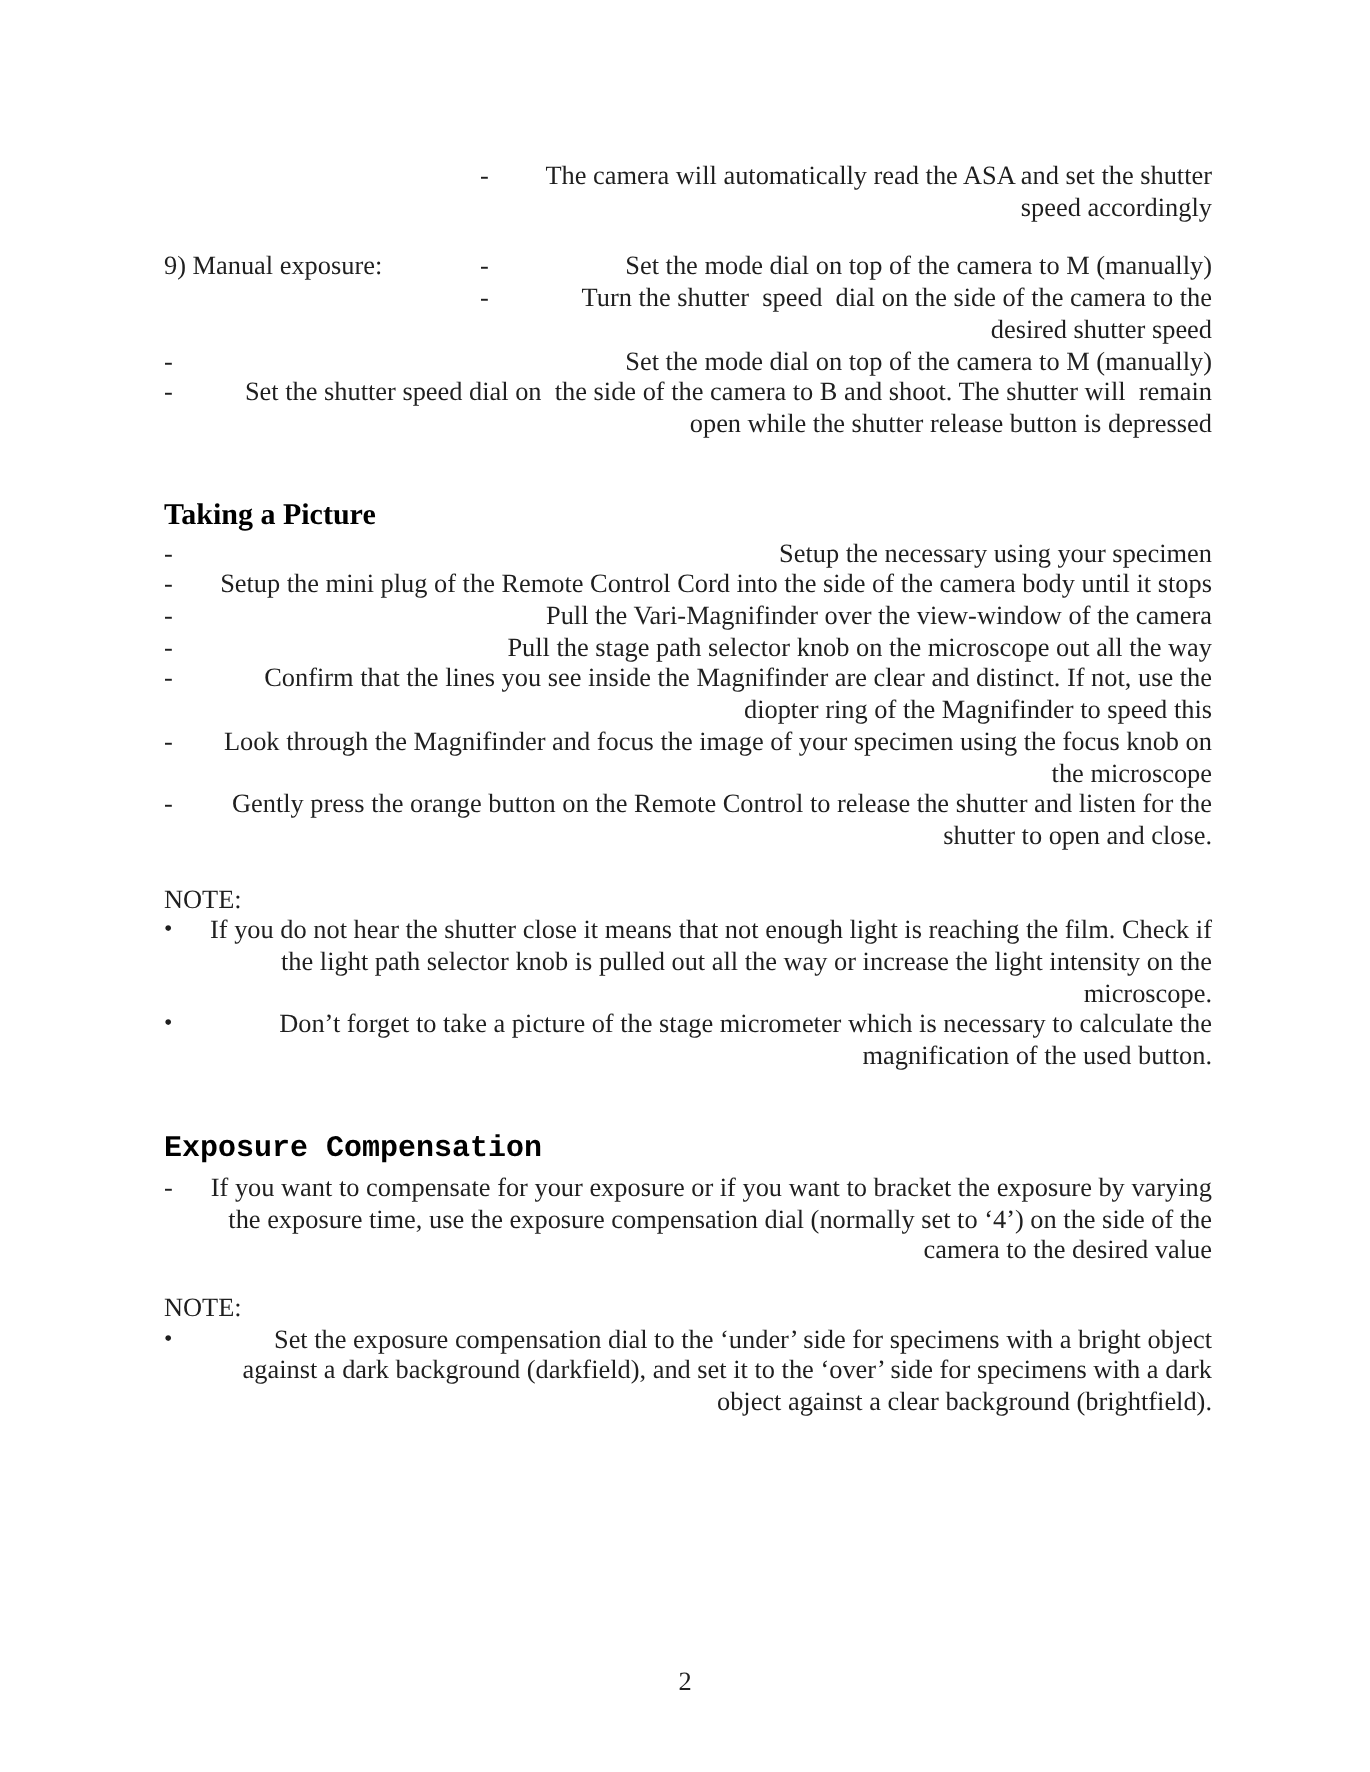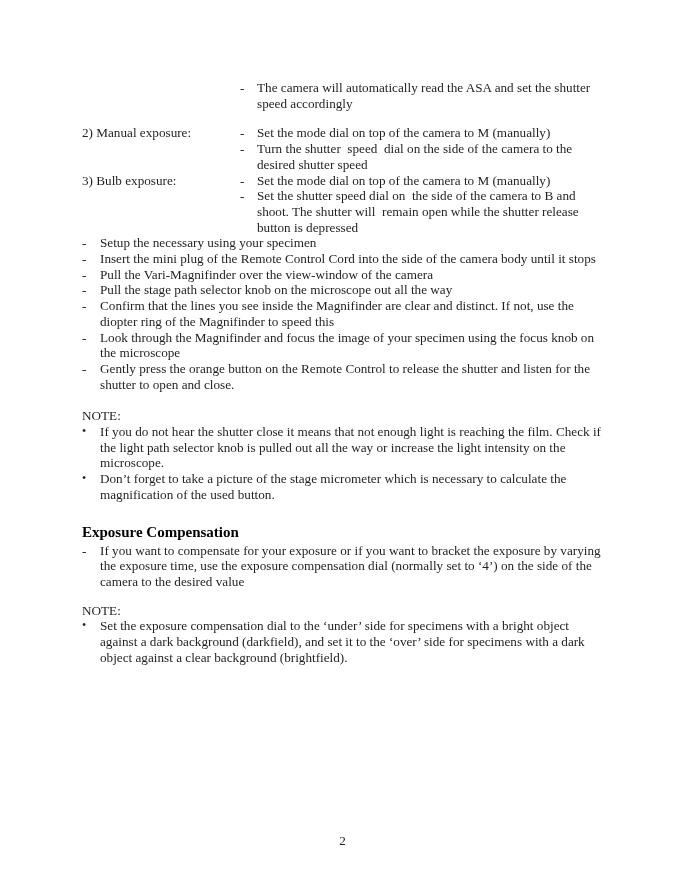--- a/index.html
+++ b/index.html
@@ -30,31 +30,31 @@
   .mode-row { display: flex; }
   .mode-row.gap-after { margin-bottom: 14px; }
   .mode-label { width: 158px; flex: 0 0 158px; }
   .mode-items { flex: 1 1 auto; }
 
   
   .d-item { display: flex; }
   .marker { flex: 0 0 17px; }
   .marker.wide { flex-basis: 18px; }
   .marker.bullet { font-size: 12px; }
-  .item-text { flex: 1 1 auto; }
+  .item-text { flex: 1 1 auto; text-align: right; }
 
   h2.sect {
     font-size: 15px;
     line-height: 18px;
     font-weight: bold;
     color: #000000;
     margin: 0;
   }
   #h-taking { margin-top: 29px; margin-bottom: 2px; }
-  #h-exposure { margin-top: 20px; margin-bottom: 2px; }
+  #h-exposure { margin-top: 30px; margin-bottom: 2px; font-family: Liberation Mono, monospace; }
   .note-label-1 { margin-top: 16px; }
   .note-label-2 { margin-top: 13px; }
 
   .footer {
     position: absolute;
     bottom: 37px;
     left: 0;
     width: 100%;
     text-align: center;
     font-size: 13.2px;
@@ -73,58 +73,58 @@
         <div class="mode-label"></div>
         <div class="mode-items">
           <div class="d-item">
             <span class="marker">-</span>
             <span class="item-text txt">The camera will automatically read the ASA and set the shutter speed accordingly</span>
           </div>
         </div>
       </div>
 
       <div class="mode-row">
-        <div class="mode-label txt">2) Manual exposure:</div>
+        <div class="mode-label txt">9) Manual exposure:</div>
         <div class="mode-items">
           <div class="d-item">
             <span class="marker">-</span>
             <span class="item-text txt">Set the mode dial on top of the camera to M (manually)</span>
           </div>
           <div class="d-item">
             <span class="marker">-</span>
             <span class="item-text txt">Turn the shutter  speed  dial on the side of the camera to the desired shutter speed</span>
           </div>
         </div>
       </div>
 
       <div class="mode-row">
-        <div class="mode-label txt">3) Bulb exposure:</div>
         <div class="mode-items">
           <div class="d-item">
             <span class="marker">-</span>
             <span class="item-text txt">Set the mode dial on top of the camera to M (manually)</span>
           </div>
           <div class="d-item">
             <span class="marker">-</span>
             <span class="item-text txt">Set the shutter speed dial on  the side of the camera to B and shoot. The shutter will  remain open while the shutter release button is depressed</span>
           </div>
         </div>
       </div>
 
     </section>
 
+    <h2 class="sect" id="h-taking">Taking a Picture</h2>
 
     <section>
       <div class="d-item">
         <span class="marker wide">-</span>
         <span class="item-text txt">Setup the necessary using your specimen</span>
       </div>
       <div class="d-item">
         <span class="marker wide">-</span>
-        <span class="item-text txt">Insert the mini plug of the Remote Control Cord into the side of the camera body until it stops</span>
+        <span class="item-text txt">Setup the mini plug of the Remote Control Cord into the side of the camera body until it stops</span>
       </div>
       <div class="d-item">
         <span class="marker wide">-</span>
         <span class="item-text txt">Pull the Vari-Magnifinder over the view-window of the camera</span>
       </div>
       <div class="d-item">
         <span class="marker wide">-</span>
         <span class="item-text txt">Pull the stage path selector knob on the microscope out all the way</span>
       </div>
       <div class="d-item">

